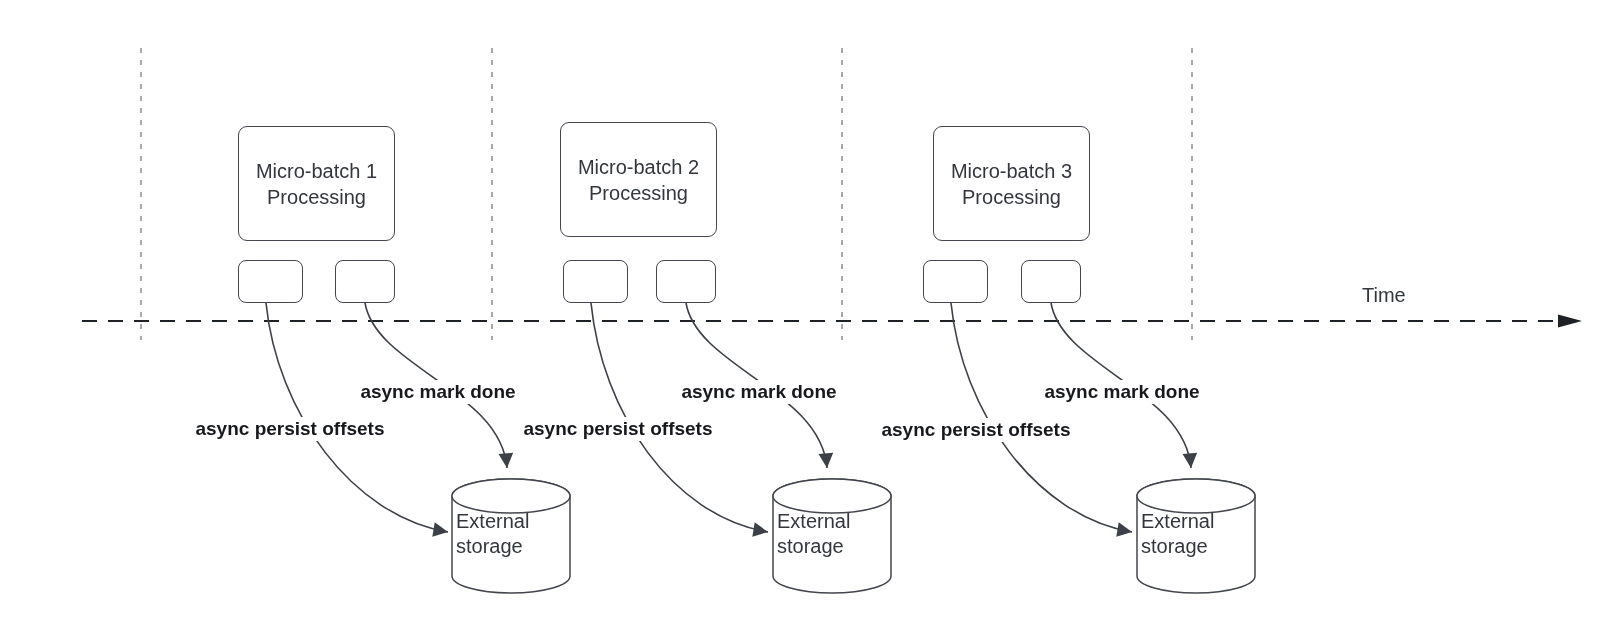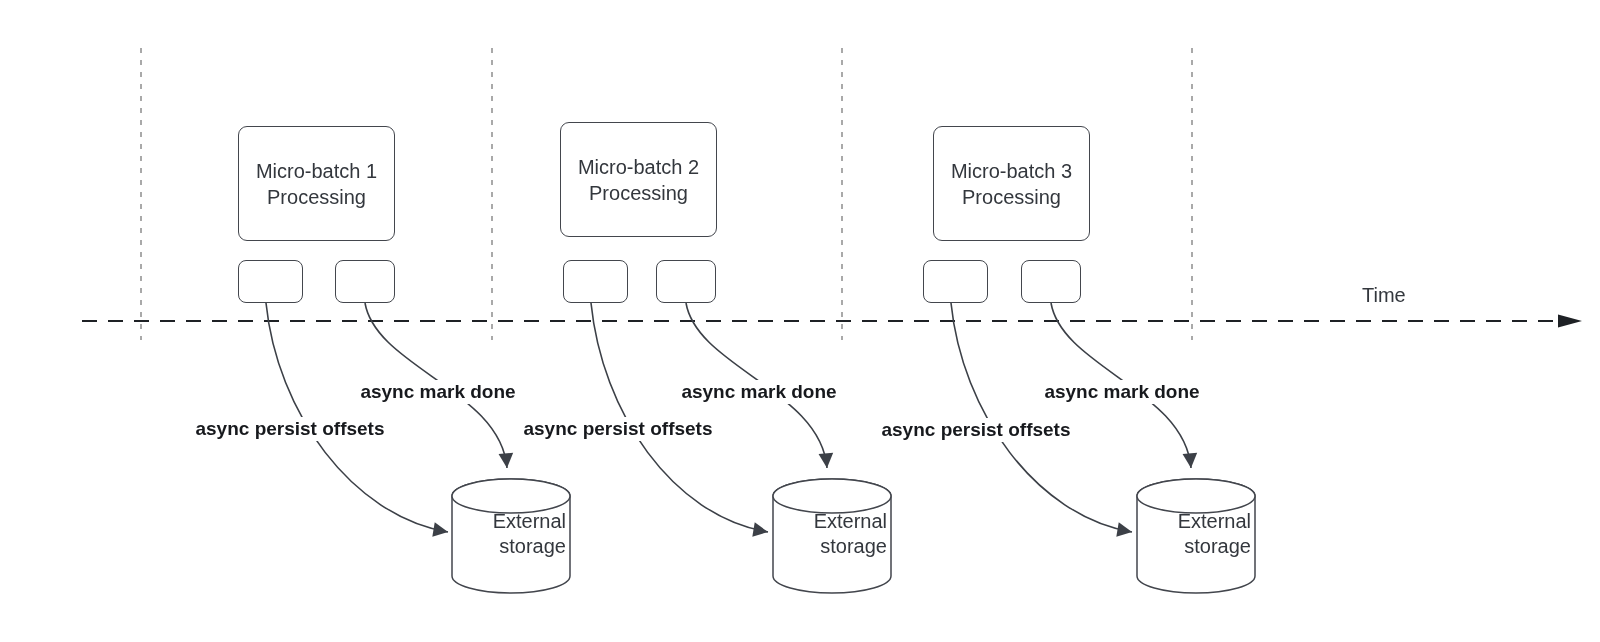--- a/index.html
+++ b/index.html
@@ -30,21 +30,21 @@
   .proc-box span{display:block;padding:0 10px;}
   .task-box{
     position:absolute;height:43px;border:1.5px solid var(--shape-stroke);
     border-radius:8px;background:#fff;box-sizing:border-box;
   }
   .flow-label{
     position:absolute;transform:translateX(-50%);font-size:19px;font-weight:bold;
     color:var(--flow-label-text);background:var(--bg);padding:1px 3px;white-space:nowrap;
   }
   .storage-label{
-    position:absolute;width:110px;transform:translateX(-50%);text-align:right;
+    position:absolute;width:110px;transform:translateX(-50%);text-align:left;
     color:var(--shape-text);font-size:20px;line-height:25px;
   }
   .time-label{
     position:absolute;color:var(--shape-text);font-size:20px;white-space:nowrap;margin-top:24px;
   }
 </style>
 </head>
 <body>
 
 <div class="canvas">

